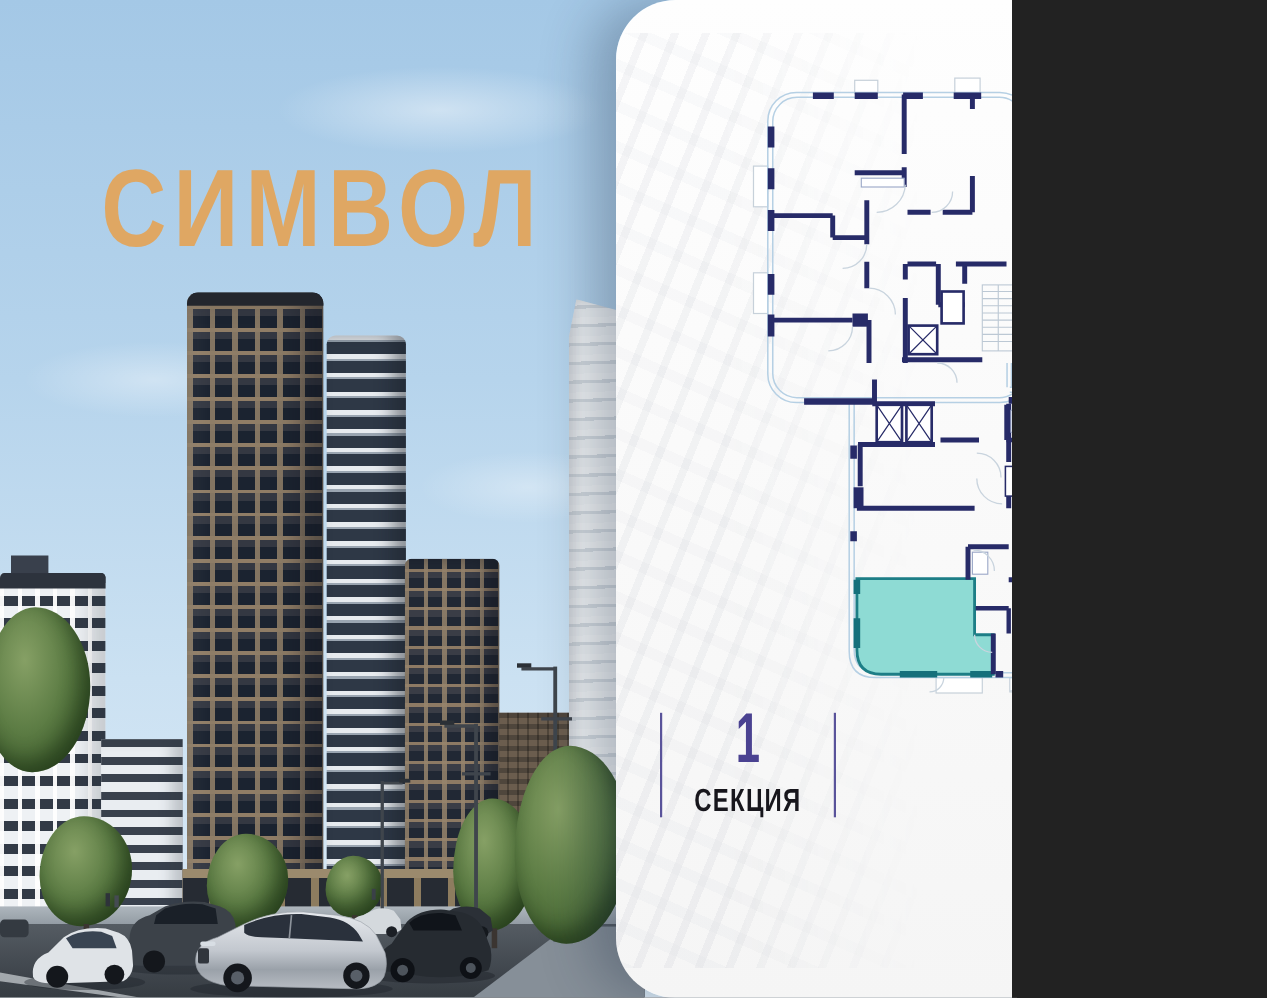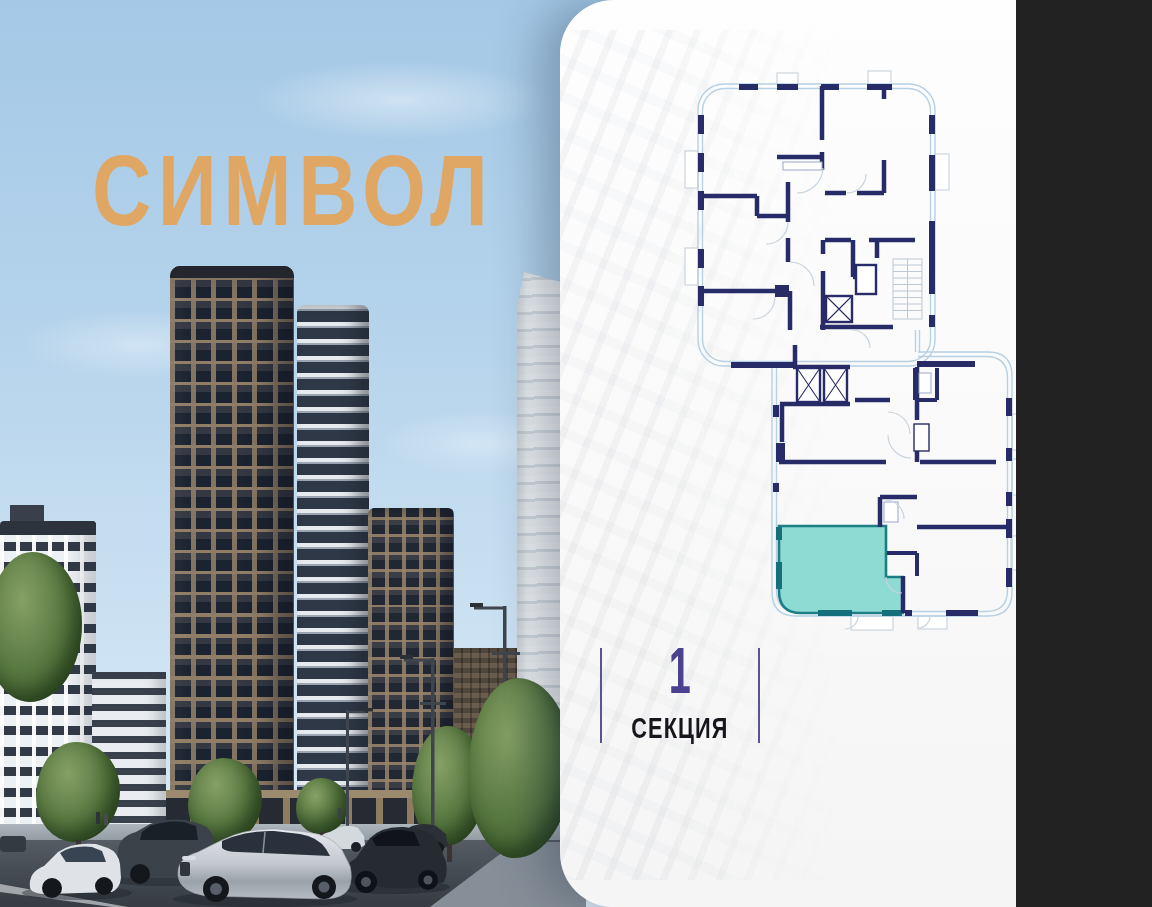--- a/index.html
+++ b/index.html
@@ -1,17 +1,17 @@
 <!DOCTYPE html>
 <html style="--brand_gold: #dfa763; --accent_purple: #4a4291; --label_black: #17161c; --divider_purple: #59539a; --wall_navy: #272b68; --plan_outline_blue: #b6d0e4; --unit_fill_teal: #8edbd4; --unit_stroke_teal: #1d7e86; --unit_wall_teal: #15707b; --sky_top: #a4c8e6; --sky_bottom: #dcebf7;"><head>
 <meta charset="utf-8">
 <style>
   html,body{margin:0;padding:0;background:#222;}
   .stage{
-    position:relative;width:1016px;height:907px;overflow:hidden;
+    position:relative;width:920px;height:907px;overflow:hidden;
     font-family:"Liberation Sans","DejaVu Sans",sans-serif;
     background:#fff;
   }
   
   .photo{position:absolute;inset:0;}
   .sky{position:absolute;inset:0;
     background:linear-gradient(180deg,var(--sky_top) 0%,#b6d4ec 38%,#cbe1f2 68%,var(--sky_bottom) 100%);}
   .cloud{position:absolute;border-radius:50%;
     background:radial-gradient(ellipse,rgba(255,255,255,.8),rgba(255,255,255,0) 70%);}
   .c1{left:250px;top:60px;width:300px;height:80px;opacity:.55}

